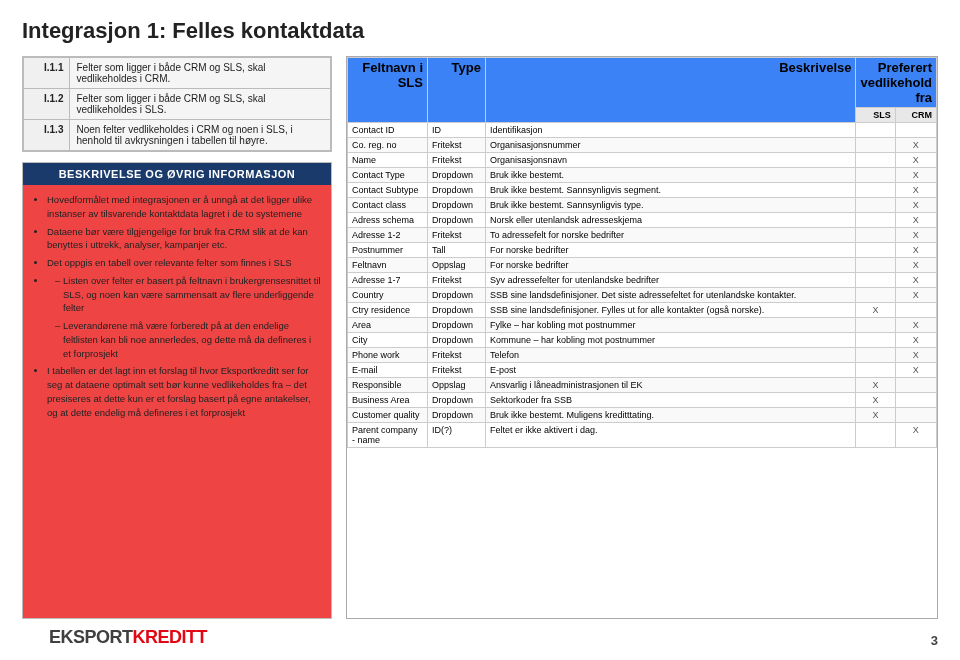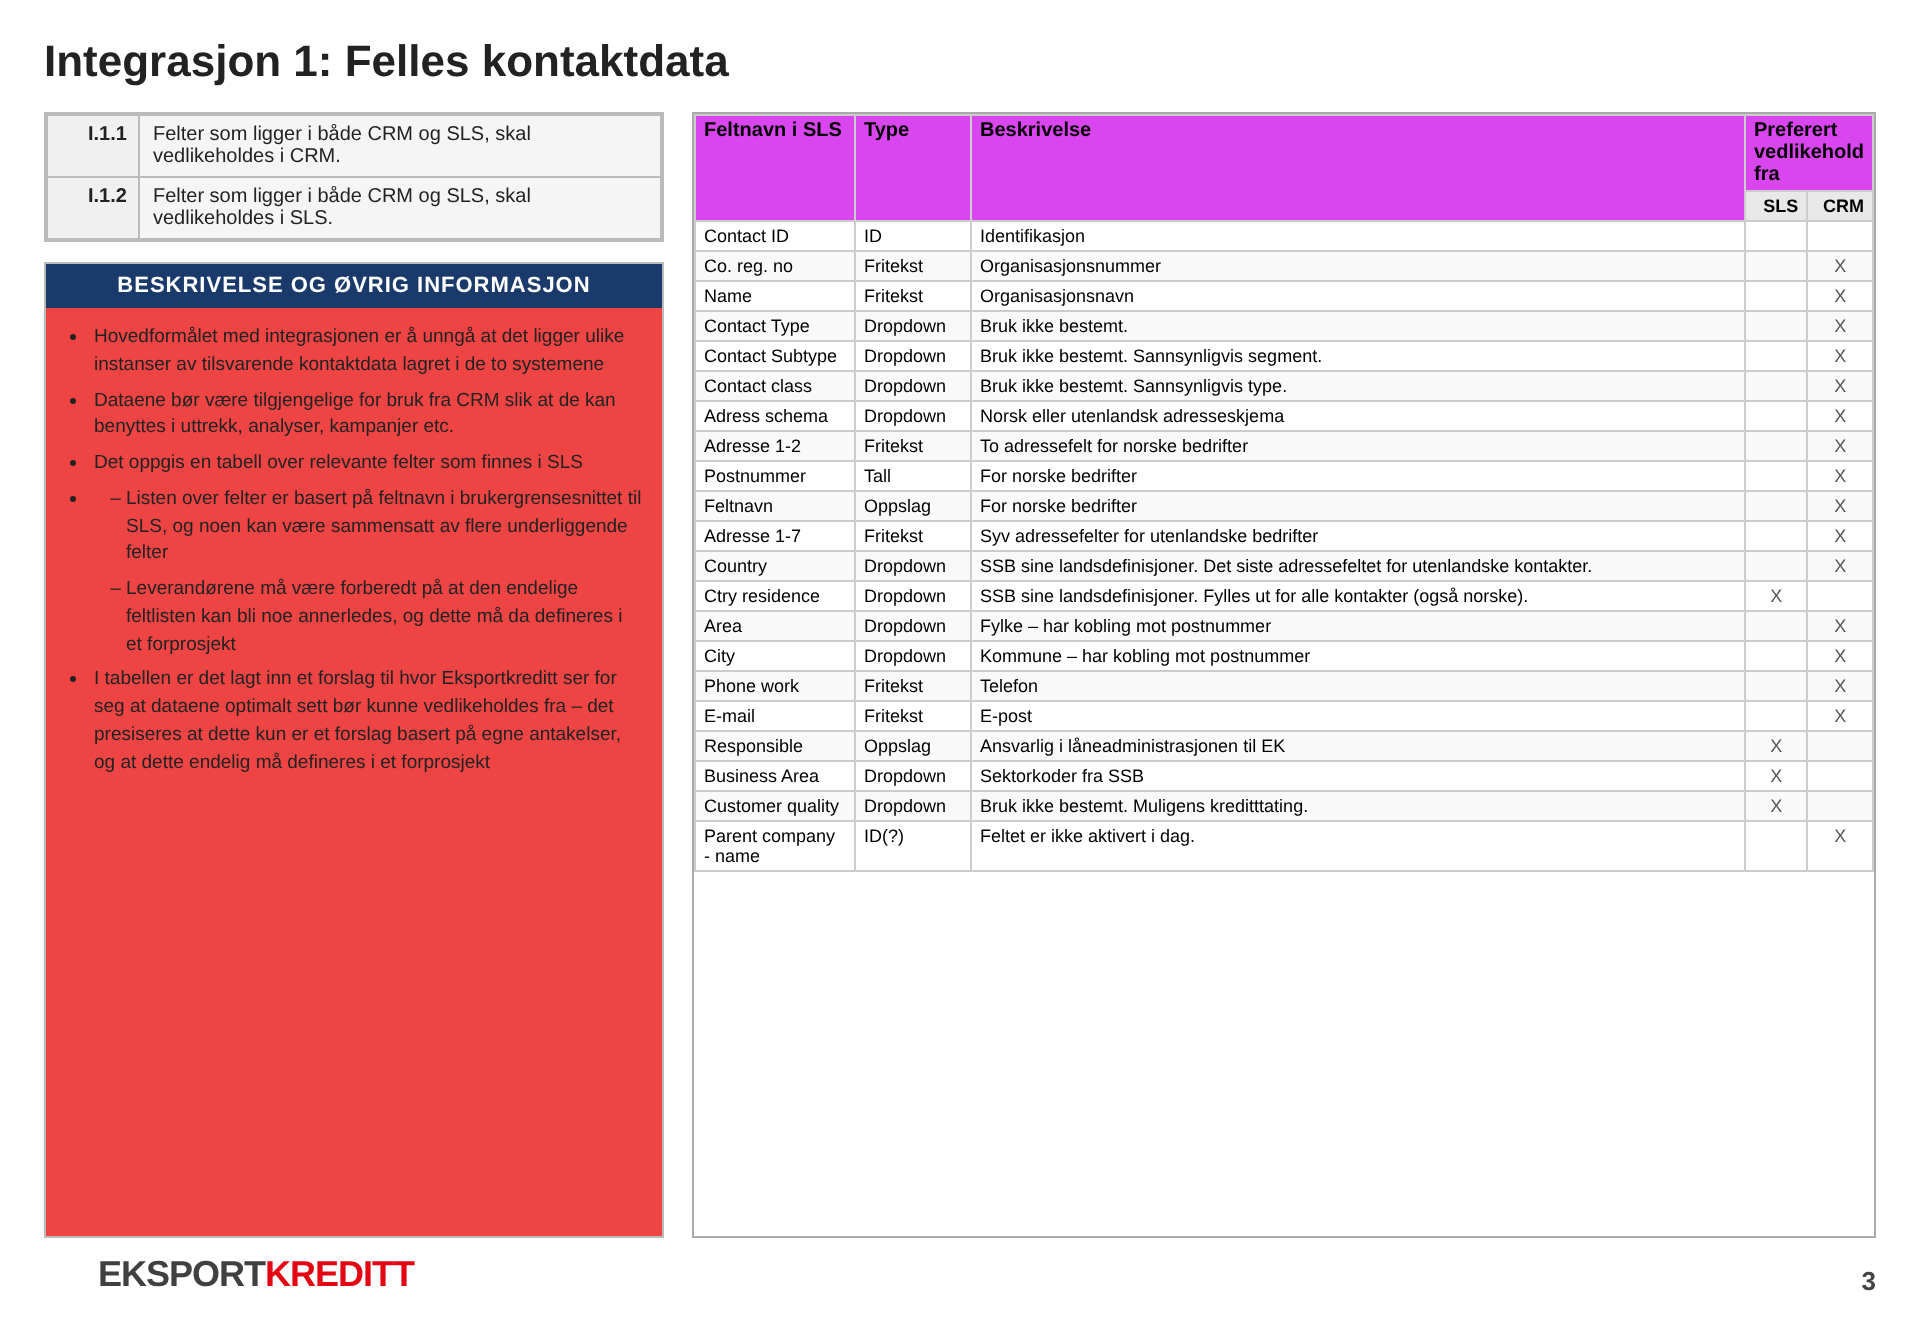--- a/index.html
+++ b/index.html
@@ -111,24 +111,24 @@
       width: 100%;
       border-collapse: collapse;
       font-size: 9px;
     }
     .data-table th, .data-table td {
       border: 1px solid #ccc;
       padding: 2px 4px;
       vertical-align: top;
     }
     .data-table thead tr:first-child th {
-      background: #d946ef;
-      font-weight: bold;
-      text-align: left;
-      font-size: 10px;
+      background: #3b82f6;
+      font-weight: bold;
+      text-align: right;
+      font-size: 13px;
     }
     .data-table thead tr.subhead th {
       background: #e8e8e8;
       font-weight: bold;
       text-align: right;
       font-size: 9px;
       border-top: 0;
     }
     .data-table tbody tr td {
       background: #fff;
@@ -189,20 +189,24 @@
       <div class="alt-box">
         <table class="alt-table">
           <tbody id="alt-tbody">
               <tr>
                 <td class="num">I.1.1</td>
                 <td>Felter som ligger i både CRM og SLS, skal vedlikeholdes i CRM.</td>
               </tr>
               <tr>
                 <td class="num">I.1.2</td>
                 <td>Felter som ligger i både CRM og SLS, skal vedlikeholdes i SLS.</td>
+              </tr>
+              <tr>
+                <td class="num">I.1.3</td>
+                <td>Noen felter vedlikeholdes i CRM og noen i SLS, i henhold til avkrysningen i tabellen til høyre.</td>
               </tr>
             </tbody>
         </table>
       </div>
 
       <div class="desc-box">
         <div class="desc-header">Beskrivelse og øvrig informasjon</div>
         <div class="desc-content" id="desc-content">
             <ul>
               <li>Hovedformålet med integrasjonen er å unngå at det ligger ulike instanser av tilsvarende kontaktdata lagret i de to systemene</li>

